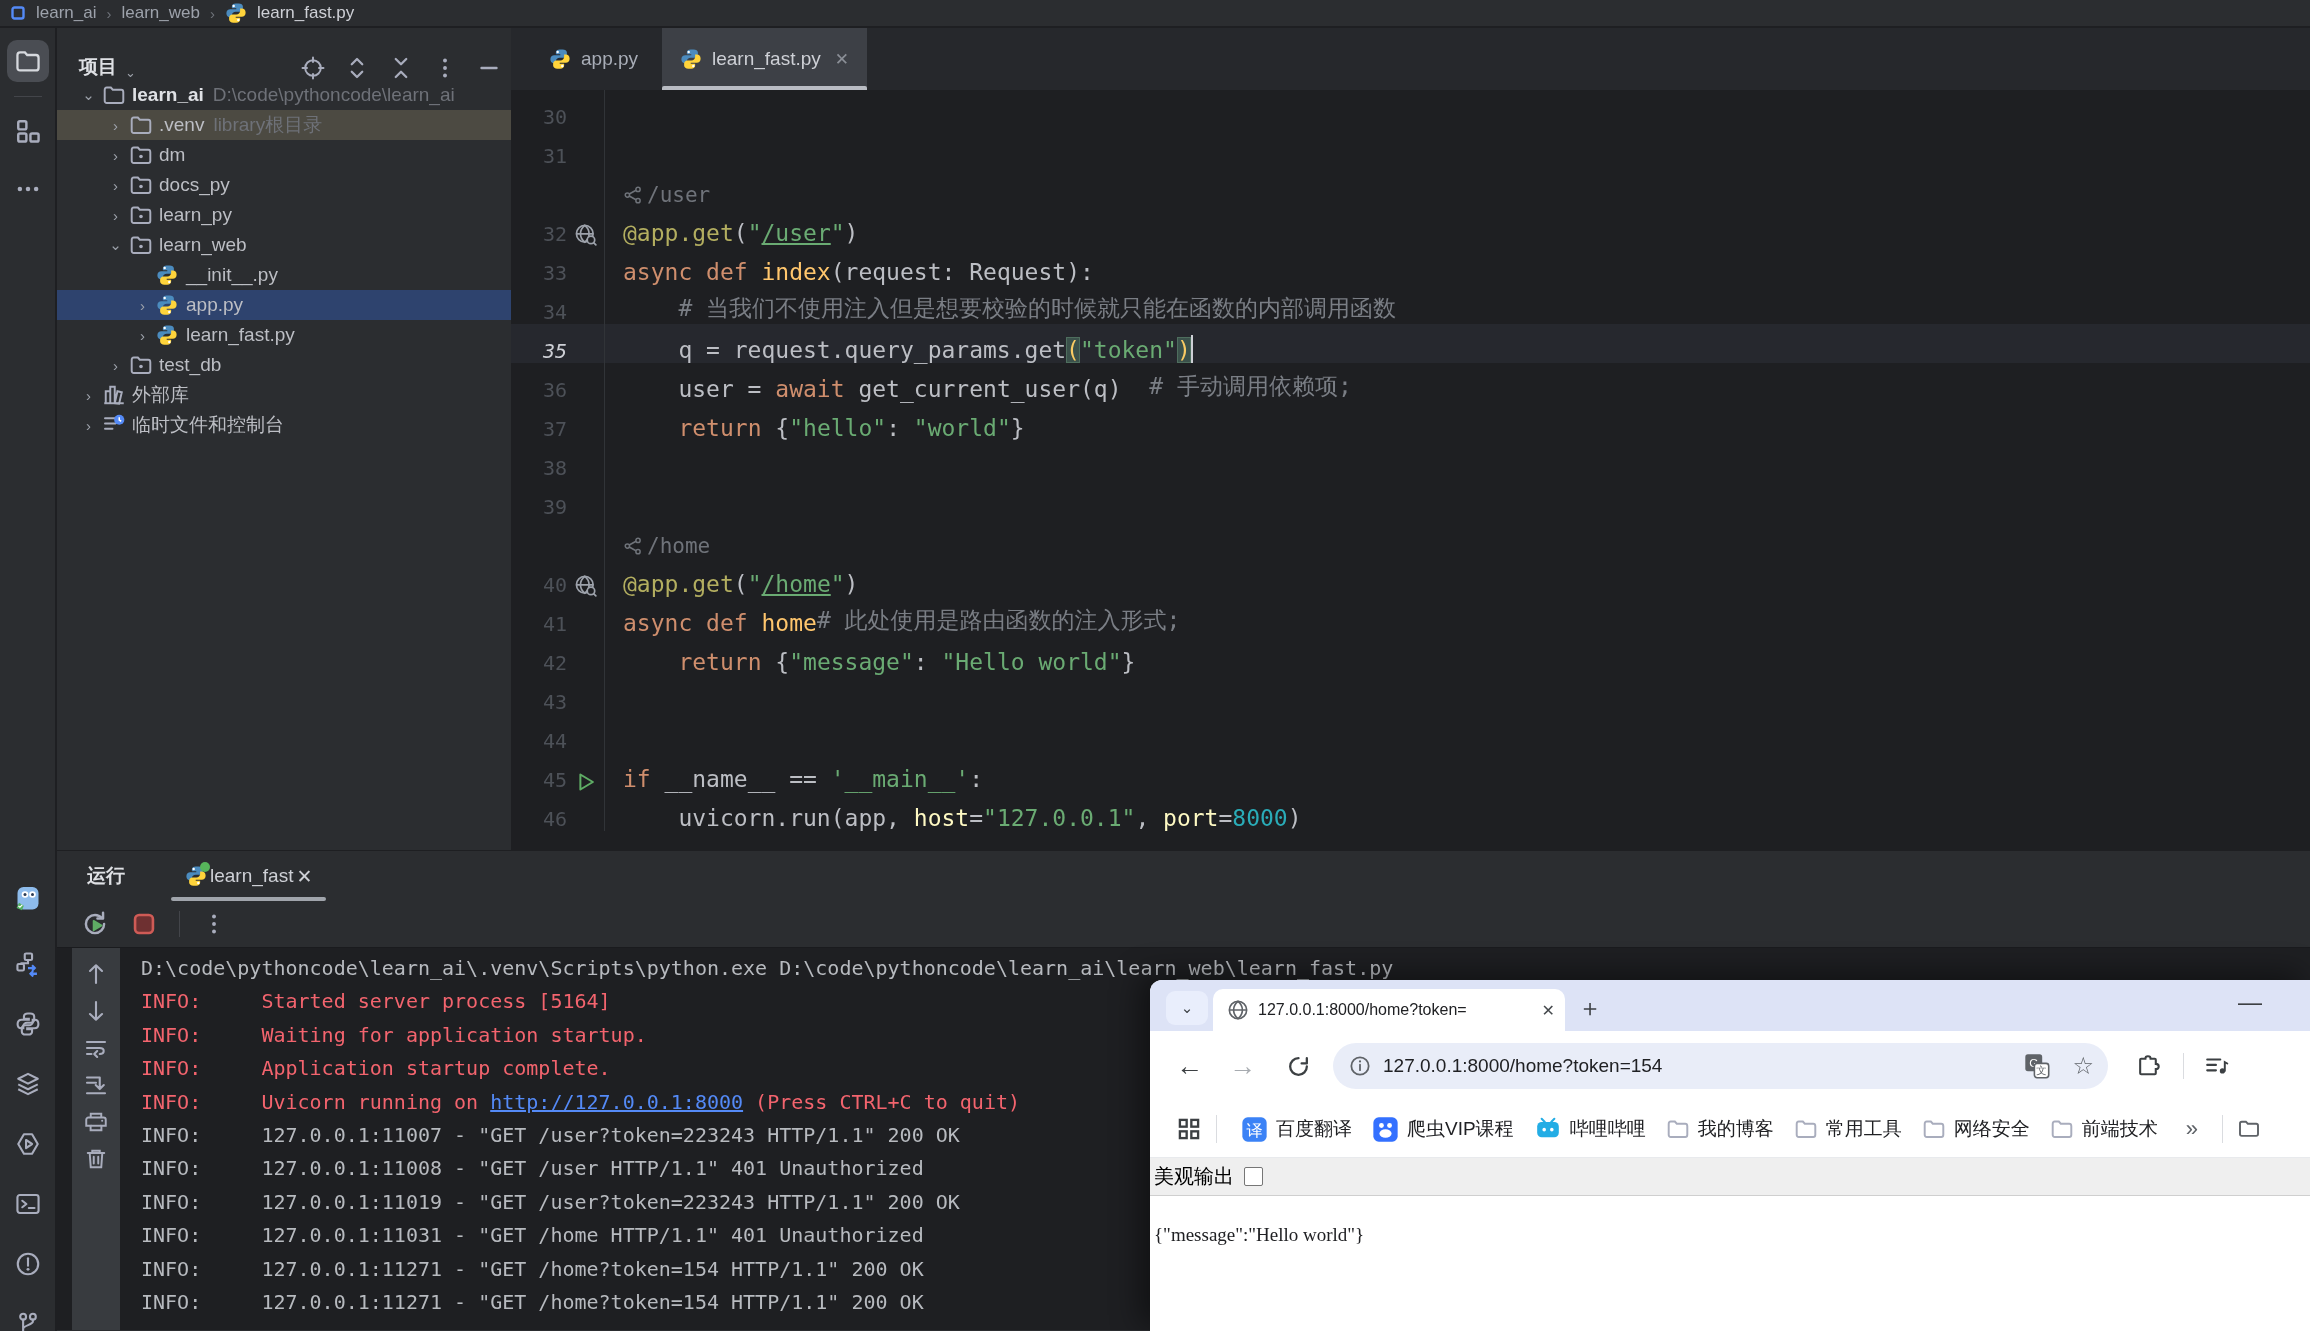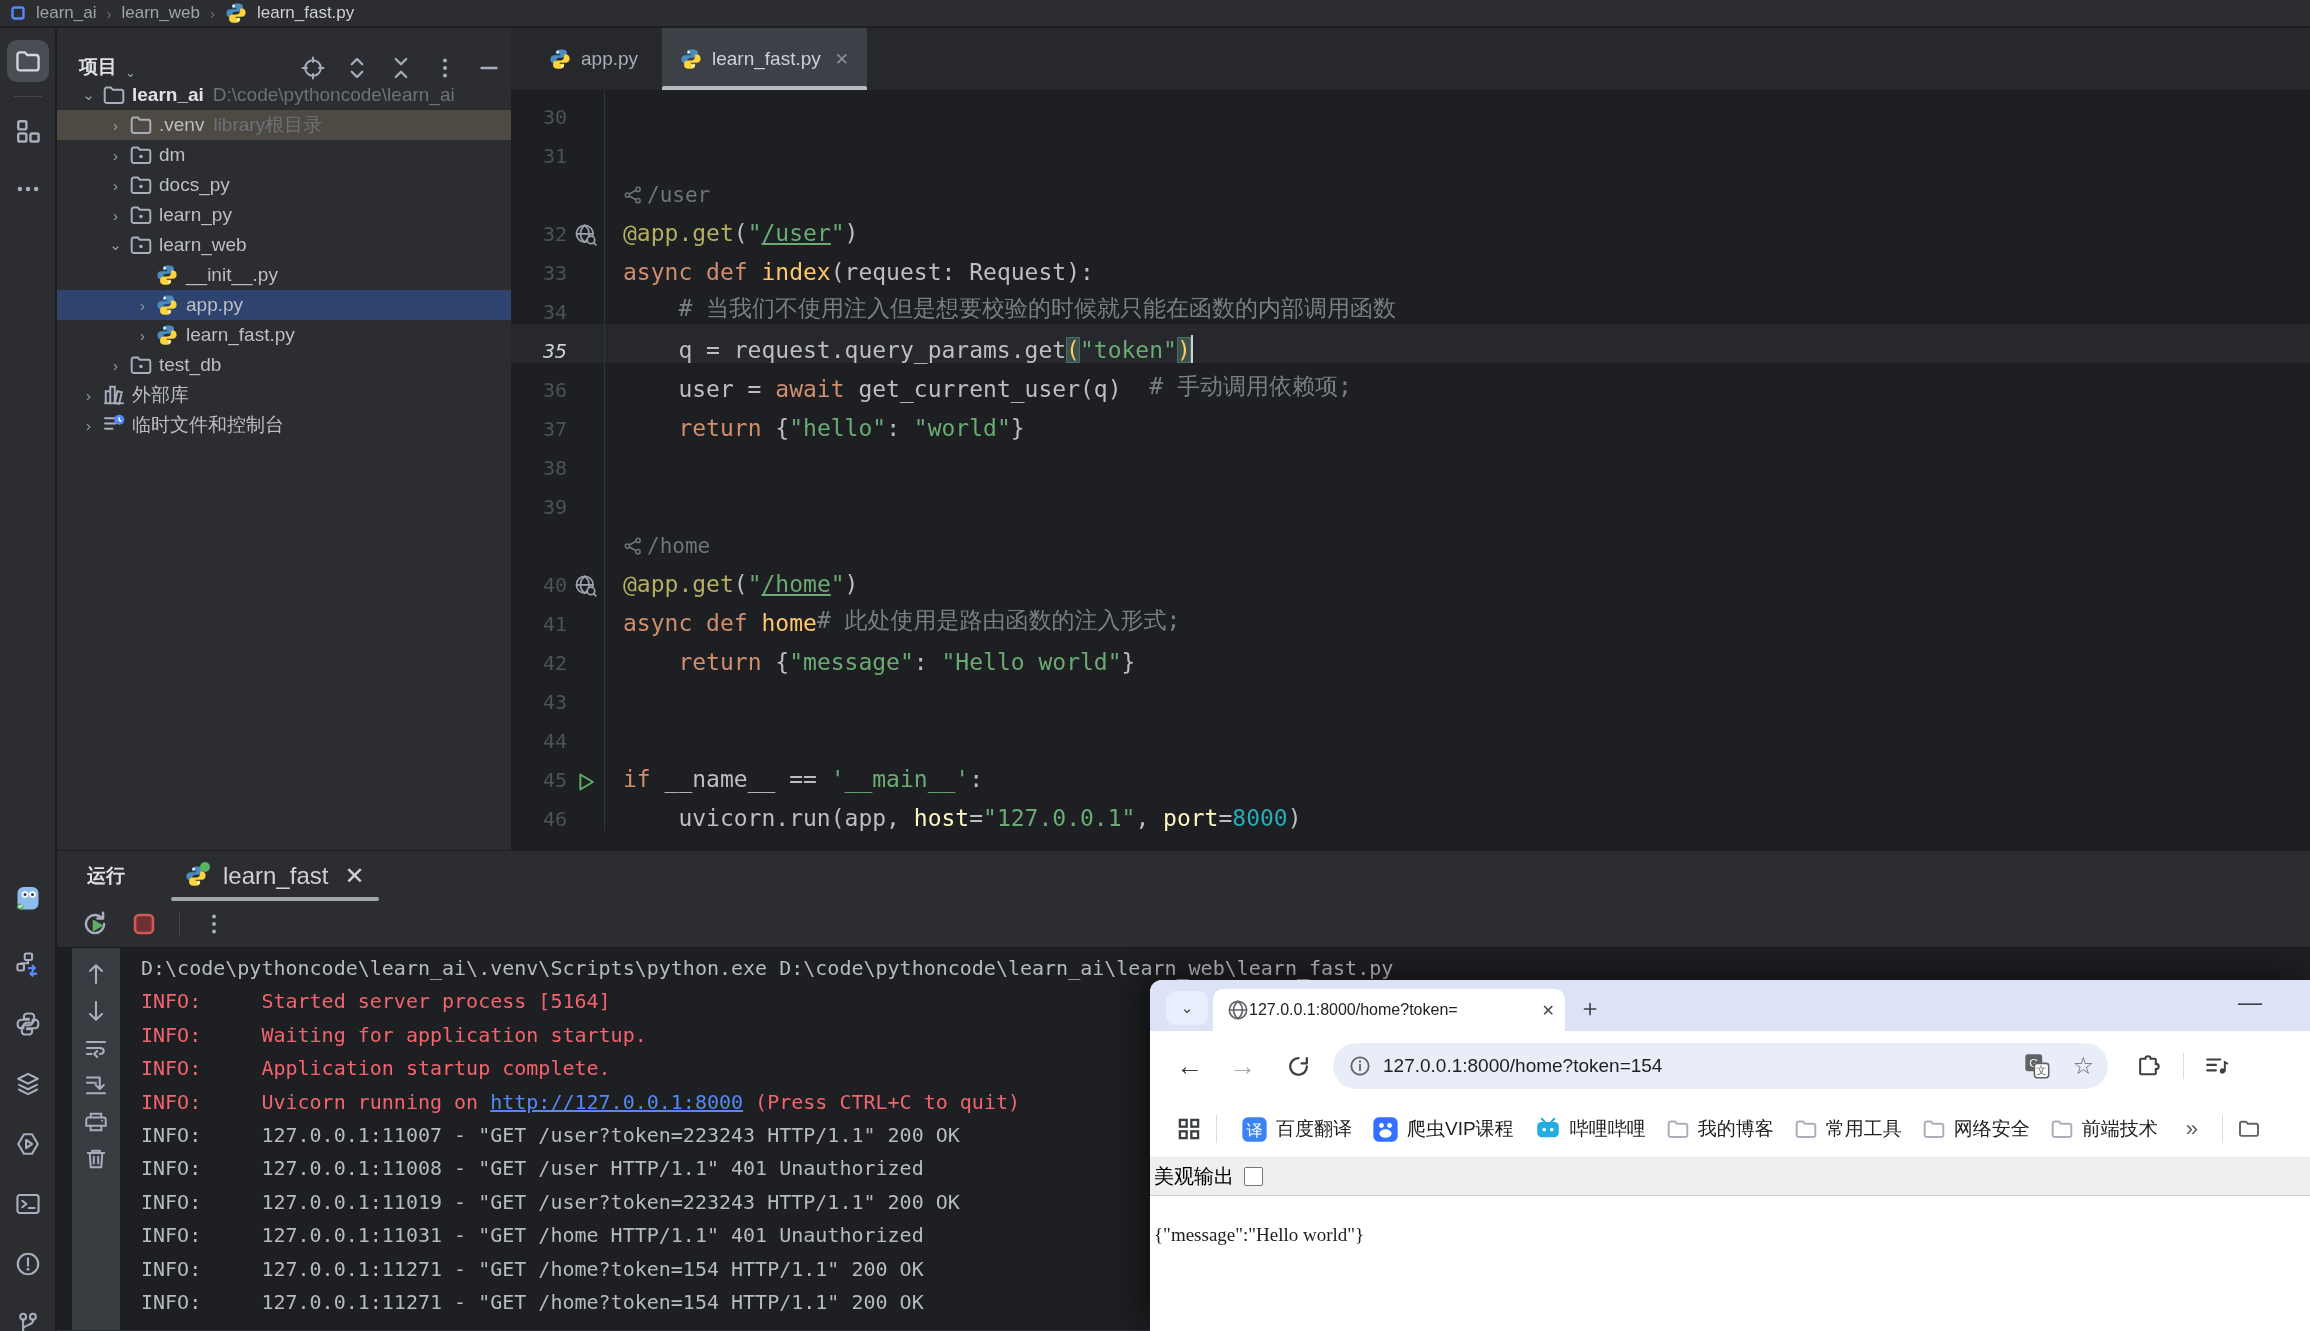--- a/index.html
+++ b/index.html
@@ -61,42 +61,42 @@
   .c-lnk{color:#6aab73; text-decoration:underline}
   .c-com{color:#7a7e85} .c-num{color:#2aacb8} .c-named{color:#fef9c3}
   .c-hlp{color:#facb64; background:#3b514b; box-shadow:0 0 0 1px #4e6e5e inset;}
   .inlay { color:#6f737a; font-size:21px; display:flex; align-items:center; gap:4px;}
   .caret { display:inline-block; width:2px; height:28px; background:#ced0d6; vertical-align:middle; }
 
   
   #runpanel { left:57px; top:851px; width:2253px; height:480px; background:#2b2d30; }
   #run-header { display:flex; align-items:center; height:50px; padding-left:30px; }
   #run-title { font-weight:bold; color:#dfe1e5; font-size:19px; }
-  #run-tab { position:relative; display:flex; align-items:center; gap:16px; margin-left:46px;
-    height:50px; padding:0 14px; font-size:24px; color:#ced0d6; }
+  #run-tab { position:relative; display:flex; align-items:center; gap:3px; margin-left:46px;
+    height:50px; padding:0 14px; font-size:19px; color:#ced0d6; }
   #run-tab .tab-underline { position:absolute; left:0; right:0; bottom:0; height:4px; background:#a0a4ab; border-radius:2px;}
   #run-toolbar { display:flex; align-items:center; height:47px; padding-left:24px; gap:22px;
     border-bottom:1px solid #1a1b1e; }
   .vsep { width:1px; height:26px; background:#43454a; }
   #console-wrap { position:relative; height:382px; background:#1e1f22; }
   #console-strip { position:absolute; left:15px; top:0; width:48px; height:382px; background:#383b3f;
     display:flex; flex-direction:column; align-items:center; padding-top:14px; gap:13px;}
   #console { position:absolute; left:84px; top:4px; right:0;
     font-family:"DejaVu Sans Mono","Liberation Mono",monospace; font-size:20px; line-height:33.4px; white-space:pre; }
   .con-out{color:#b7babf} .con-err{color:#f3646e}
   .con-lnk{color:#548af7; text-decoration:underline}
 
   
   #chrome { left:1150px; top:980px; width:1160px; height:351px; border-radius:12px 0 0 0;
     box-shadow:-10px -6px 30px rgba(0,0,0,.45); overflow:hidden; z-index:10; background:#fff;}
   #tabstrip { position:relative; height:51px; background:#dde3f6; }
   #tab-search { position:absolute; left:16px; top:11px; width:42px; height:34px; background:#e9eefc;
     border-radius:9px; display:flex; align-items:center; justify-content:center; color:#3c4043; font-size:15px;}
   #btab { position:absolute; left:63px; top:9px; width:352px; height:42px; background:#fff;
-    border-radius:10px 10px 0 0; display:flex; align-items:center; padding:0 10px 0 14px; }
+    border-radius:10px 10px 0 0; display:flex; align-items:center; padding:0 10px 0 14px; gap:9px;}
   #btab-title { font-size:16px; color:#202124; white-space:nowrap; overflow:hidden; flex:1;}
   .chrome-glyph { color:#45494d; }
   #btn-newtab { position:absolute; left:428px; top:12px; font-size:24px; color:#3c4043; }
   #btn-min { position:absolute; left:1088px; top:8px; font-size:24px; color:#3c4043; }
   #btoolbar { position:relative; height:70px; background:#fff; display:flex; align-items:center; }
   .nav-ico { font-size:27px; margin-left:26px; color:#3c4043; }
   .nav-ico.disabled { color:#a7abb0; }
   #omnibox { position:relative; margin-left:22px; width:775px; height:46px; background:#e9edf8;
     border-radius:23px; display:flex; align-items:center; padding:0 14px 0 16px; }
   #url-text { font-size:19px; color:#202124; margin-left:12px; flex:1; white-space:nowrap;}

